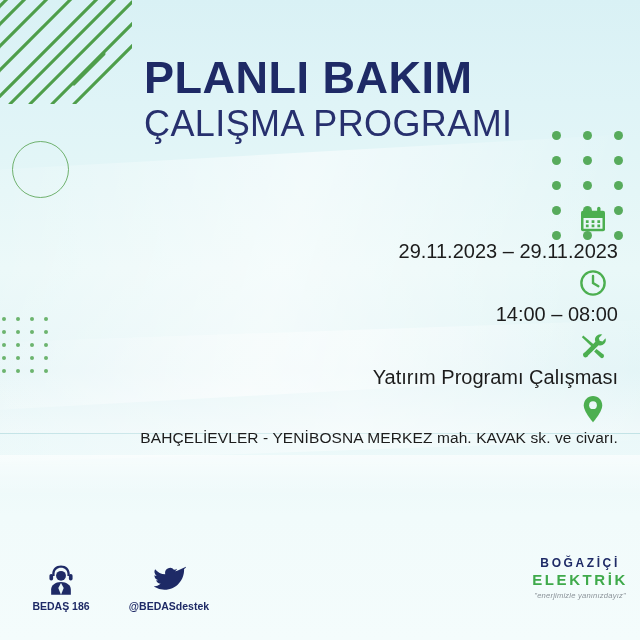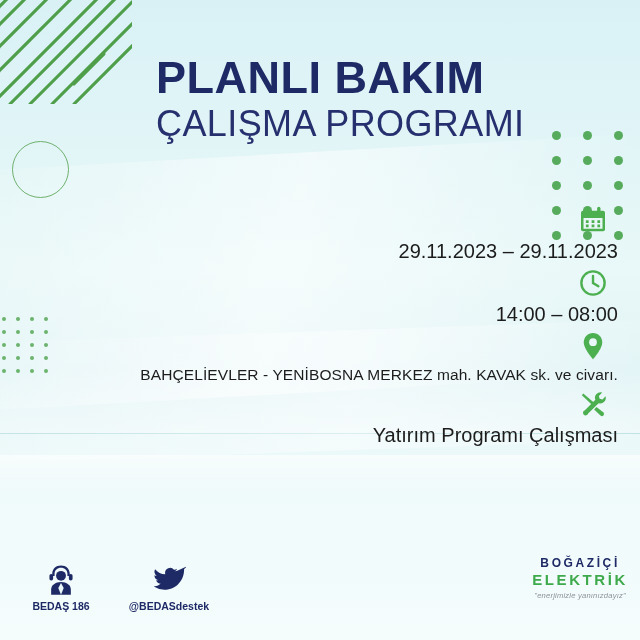--- a/index.html
+++ b/index.html
@@ -113,21 +113,21 @@
   }
   .dot-grid.left .dot {
     width: 4px;
     height: 4px;
     background: #6cb46e;
   }
 
   
   .title-block {
     position: absolute;
-    left: 156px;
+    left: 144px;
     top: 55px;
     width: 420px;
   }
   .title-main {
     color: #1e2a66;
     font-size: 45px;
     font-weight: bold;
     letter-spacing: 0.5px;
     line-height: 1.0;
     white-space: nowrap;
@@ -334,38 +334,38 @@
           <circle cx="12" cy="12" r="9.3" fill="none" stroke="#4caf50" stroke-width="1.9"></circle>
           <path d="M12 6.4 V12 L16.3 14.6" fill="none" stroke="#4caf50" stroke-width="1.9" stroke-linecap="round"></path>
         </svg>
       </div>
       <div class="info-text">14:00 – 08:00</div>
     </div>
 
     <div class="info-row">
       <div class="info-icon">
         <svg width="30" height="30" viewBox="0 0 24 24" aria-hidden="true">
-          <path d="M12 1.6 C7.9 1.6 4.6 4.9 4.6 9.0 C4.6 14.3 12 22.6 12 22.6 C12 22.6 19.4 14.3 19.4 9.0 C19.4 4.9 16.1 1.6 12 1.6 Z" fill="#4caf50"></path>
-          <circle cx="12" cy="8.9" r="3.1" fill="#eaf7f8"></circle>
-        </svg>
-      </div>
-      <div class="info-text small">BAHÇELİEVLER - YENİBOSNA MERKEZ mah.  KAVAK  sk.  ve civarı.</div>
-    </div>
-
-    <div class="info-row">
-      <div class="info-icon">
-        <svg width="30" height="30" viewBox="0 0 24 24" aria-hidden="true">
           <g fill="#4caf50">
             <path d="M4.2 3.6 L3.1 4.9 L12.0 13.4 L13.6 11.5 Z"></path>
             <path d="M19.4 2.8 a4.4 4.4 0 0 0 -5.5 5.8 L5.5 17 a2.1 2.1 0 1 0 2.6 2.6 L16.5 11.3 a4.4 4.4 0 0 0 5.5 -5.6 l-2.4 2.6 l-2.3 -0.5 l-0.6 -2.3 Z"></path>
             <path d="M14.8 14.3 L12.9 16.4 L18.0 21.2 a1.7 1.7 0 0 0 2.4 -2.4 Z"></path>
           </g>
         </svg>
       </div>
       <div class="info-text">Yatırım Programı Çalışması</div>
+    </div>
+
+    <div class="info-row">
+      <div class="info-icon">
+        <svg width="30" height="30" viewBox="0 0 24 24" aria-hidden="true">
+          <path d="M12 1.6 C7.9 1.6 4.6 4.9 4.6 9.0 C4.6 14.3 12 22.6 12 22.6 C12 22.6 19.4 14.3 19.4 9.0 C19.4 4.9 16.1 1.6 12 1.6 Z" fill="#4caf50"></path>
+          <circle cx="12" cy="8.9" r="3.1" fill="#eaf7f8"></circle>
+        </svg>
+      </div>
+      <div class="info-text small">BAHÇELİEVLER - YENİBOSNA MERKEZ mah.  KAVAK  sk.  ve civarı.</div>
     </div>
 
   </div>
 
   <div class="footer">
 
     <div class="footer-item" style="width:74px;align-items:center;">
       <div class="f-ico">
         <svg width="30" height="32" viewBox="0 0 24 26" aria-hidden="true">
           <g fill="#1e2a66">

